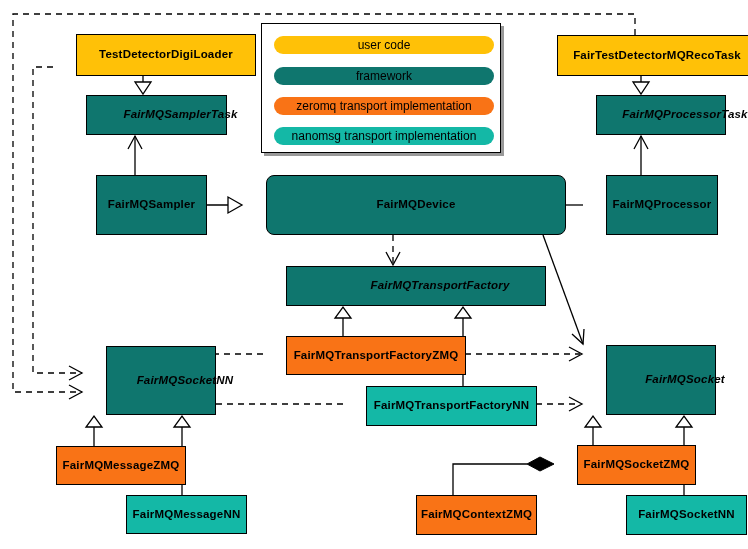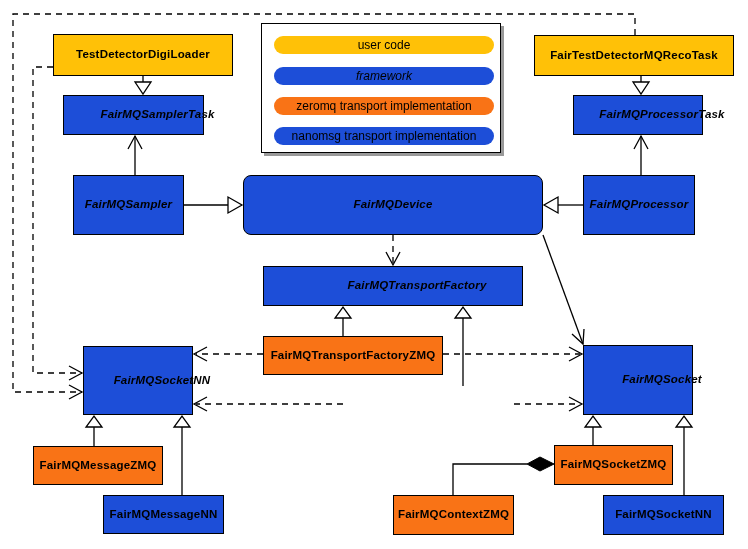--- a/index.html
+++ b/index.html
@@ -16,26 +16,27 @@
   .tri{fill:#fff;stroke:#000;stroke-width:1.3;}
   .vee{fill:none;stroke:#000;stroke-width:1.3;}
   .diamond{fill:#000;stroke:#000;stroke-width:1;}
   .node{
     position:absolute;box-sizing:border-box;
     border:1.5px solid #000;
     display:flex;align-items:center;justify-content:center;
     font-weight:bold;font-size:11.5px;color:#000;
     text-align:left;white-space:nowrap;letter-spacing:0.2px;
     line-height:1;
+    margin-left:23px;
   }
   .abstract{font-style:italic;padding-left:48px;}
   .cat-user{background:#FFC107;}
-  .cat-framework{background:#1d4ed8;font-style:italic;}
+  .cat-framework{background:#0f766e;}
   .cat-zeromq{background:#f97316;}
-  .cat-nanomsg{background:#1d4ed8;}
+  .cat-nanomsg{background:#14b8a6;}
   #legend{
     position:absolute;left:261px;top:23px;width:240px;height:130px;
     box-sizing:border-box;border:1.2px solid #000;background:#fff;
     box-shadow:3px 3px 0 #999;
   }
   .legend-bar{
     position:absolute;left:12px;width:220px;height:18px;
     display:flex;align-items:center;justify-content:center;
     font-size:12px;font-weight:normal;color:#000;white-space:nowrap;border-radius:9px;
   }
@@ -183,19 +184,20 @@
   <div id="n-ftdmrt" class="node cat-user">FairTestDetectorMQRecoTask</div>
   <div id="n-fmqst" class="node cat-framework abstract">FairMQSamplerTask</div>
   <div id="n-fmqpt" class="node cat-framework abstract">FairMQProcessorTask</div>
   <div id="n-fmqs" class="node cat-framework">FairMQSampler</div>
   <div id="n-fmqd" class="node cat-framework">FairMQDevice</div>
   <div id="n-fmqp" class="node cat-framework">FairMQProcessor</div>
   <div id="n-fmqtf" class="node cat-framework abstract">FairMQTransportFactory</div>
   <div id="n-fmqm" class="node cat-framework abstract">FairMQSocketNN</div>
   <div id="n-fmqsoc" class="node cat-framework abstract">FairMQSocket</div>
   <div id="n-fmqtfz" class="node cat-zeromq">FairMQTransportFactoryZMQ</div>
+  <div id="n-fmqtfn" class="node cat-nanomsg">FairMQTransportFactoryNN</div>
   <div id="n-fmqmz" class="node cat-zeromq">FairMQMessageZMQ</div>
   <div id="n-fmqmn" class="node cat-nanomsg">FairMQMessageNN</div>
   <div id="n-fmqsz" class="node cat-zeromq">FairMQSocketZMQ</div>
   <div id="n-fmqcz" class="node cat-zeromq">FairMQContextZMQ</div>
   <div id="n-fmqsn" class="node cat-nanomsg">FairMQSocketNN</div>
 
 </div>
 
 </body></html>

